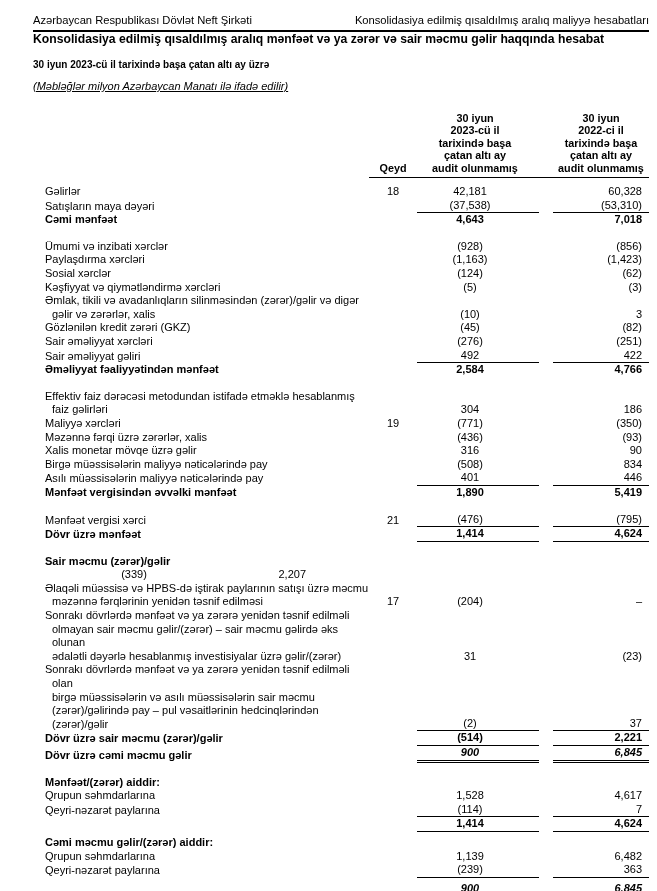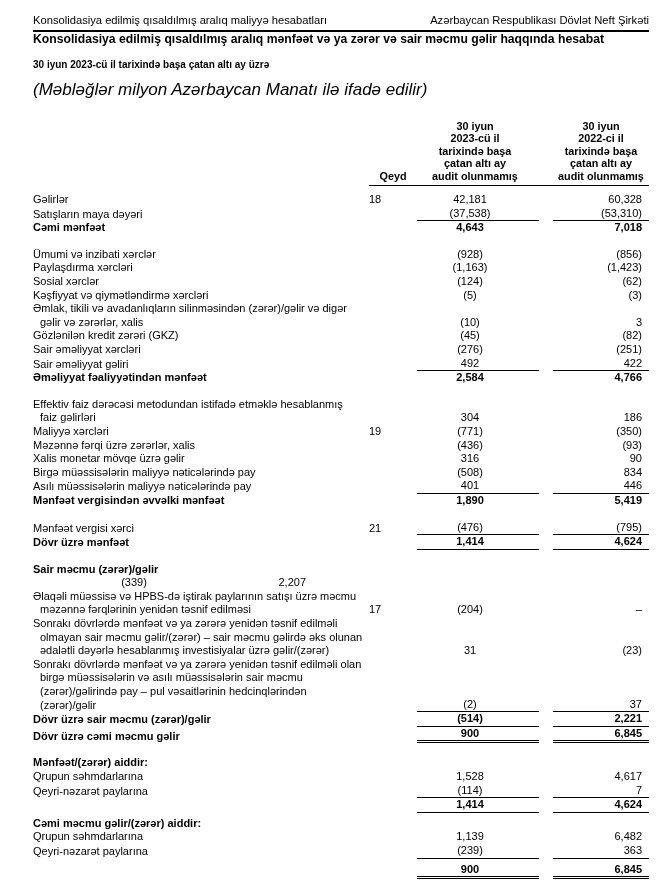--- a/index.html
+++ b/index.html
@@ -14,56 +14,56 @@
   
   .doc-header {
     display: flex; justify-content: space-between; align-items: flex-end;
     font-size: 11.2px; padding-bottom: 4px; border-bottom: 2px solid #000;
     white-space: nowrap;
   }
 
   
   .title1 { font-weight: bold; font-size: 12.2px; white-space: nowrap; }
   .title2 { margin-top: 13px; font-weight: bold; font-size: 10px; }
-  .currency-note { margin-top: 10px; font-style: italic; font-size: 17px; }
+  .currency-note { margin-top: 10px; font-style: italic; font-size: 11px; text-decoration: underline; }
 
   
   .col-headers { margin-top: 20px; display: flex; align-items: flex-end; }
   .col-spacer { flex: 1; }
   .rhead {
     display: flex; align-items: flex-end;
     border-bottom: 1.5px solid #000; padding-bottom: 3px;
     font-weight: bold; font-size: 10.8px; line-height: 12.4px;
   }
   .h-qeyd { width: 48px; text-align: center; }
   .h-v1 { width: 122px; text-align: center; white-space: pre-line; padding-right: 6px; }
   .h-gap { width: 14px; }
   .h-v2 { width: 96px; text-align: center; white-space: pre-line; }
 
   
   .rows { margin-top: 7px; }
   .trow { display: flex; align-items: flex-end; font-size: 11px; line-height: 13.6px; }
   .trow.bold { font-weight: bold; }
-  .lbl { flex: 1; white-space: pre-line; padding-left: 7px; text-indent: -7px; }
-  .qeyd { width: 48px; }
+  .lbl { flex: 1; white-space: pre-line; padding-left: 7px; text-indent: -7px; margin-left: 12px; }
+  .qeyd { width: 48px; text-align: center; }
   .v1 { width: 122px; text-align: center; padding-right: 16px; }
   .v2 { width: 96px; margin-left: 14px; text-align: right; padding-right: 7px; }
   .v1.rb, .v2.rb { border-bottom: 1.2px solid #000; }
-  .v1.rd, .v2.rd { border-bottom: 3px double #000; }
+  .v1.rd, .v2.rd { border-bottom: 3px double #000; font-style: italic; }
   .spacer { height: 13px; }
   .spacer.sm { height: 4px; }
 </style>
 </head>
 <body>
 
 <div class="page">
 
   <div class="doc-header">
+    <span>Azərbaycan Respublikası Dövlət Neft Şirkəti</span>
     <span>Konsolidasiya edilmiş qısaldılmış aralıq maliyyə hesabatları</span>
-    <span>Azərbaycan Respublikası Dövlət Neft Şirkəti</span>
   </div>
 
   <div class="title1">Konsolidasiya edilmiş qısaldılmış aralıq mənfəət və ya zərər və sair məcmu gəlir haqqında hesabat</div>
   <div class="title2">30 iyun 2023-cü il tarixində başa çatan altı ay üzrə</div>
   <div class="currency-note">(Məbləğlər milyon Azərbaycan Manatı ilə ifadə edilir)</div>
 
   <div class="col-headers">
     <div class="col-spacer"></div>
     <div class="rhead">
       <div class="h-qeyd">Qeyd</div>

